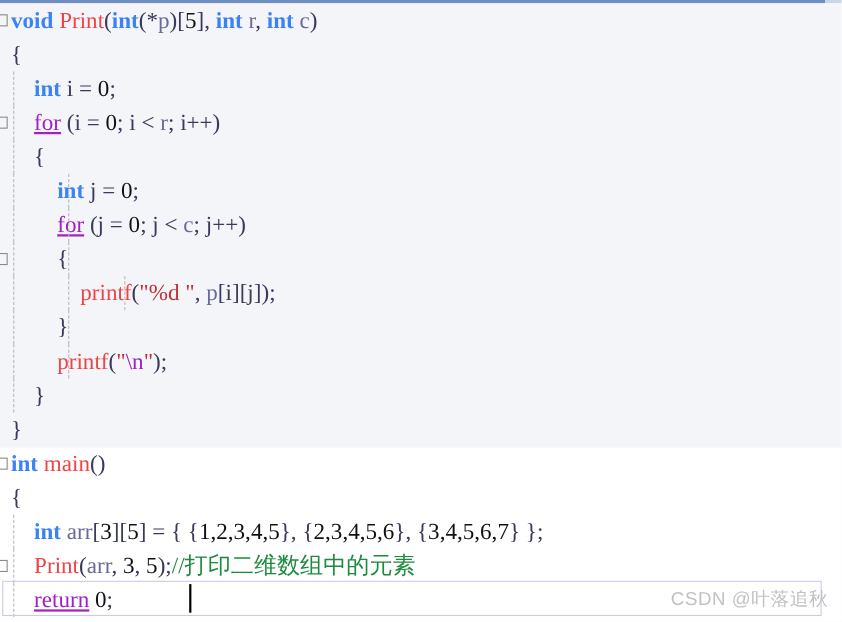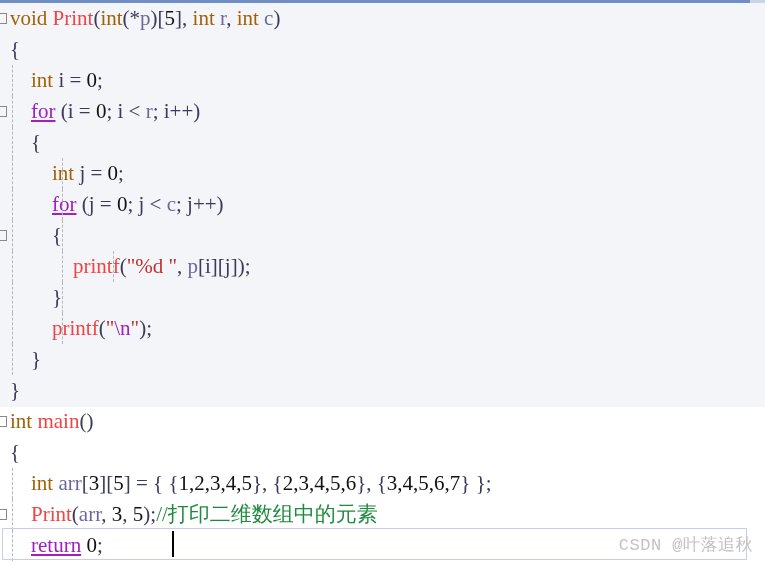--- a/index.html
+++ b/index.html
@@ -110,38 +110,38 @@
   .caret {
     position: absolute;
     left: 172px;
     top: 531px;
     width: 2px;
     height: 26px;
     background: #000000;
   }
 
   
-  .kw       { color: #a16207; }   
+  .kw       { color: #3b82f6; font-weight: bold; }   
   .ctl      { color: #a020c0; text-decoration: underline; }   
   .fn       { color: #ef4444; }   
   .var      { color: #6a6a9a; }   
   .num      { color: #111111; }
   .punc     { color: #3a3a5a; }
   .brace    { color: #3a3a5a; }
   .str      { color: #c03030; }
   .esc      { color: #a020c0; }
   .cmt      { color: #1f8a3f; }
   .plain    { color: #3a3a5a; }
 
   
   .watermark {
     position: absolute;
     right: 12px;
     top: 533px;
-    font-family: Liberation Mono, monospace;
+    font-family: Liberation Sans, sans-serif;
     font-size: 17px;
     color: #c2c2c2;
     letter-spacing: 0.5px;
   }
 </style>
 </head>
 <body>
 
 <div id="editor">
 

